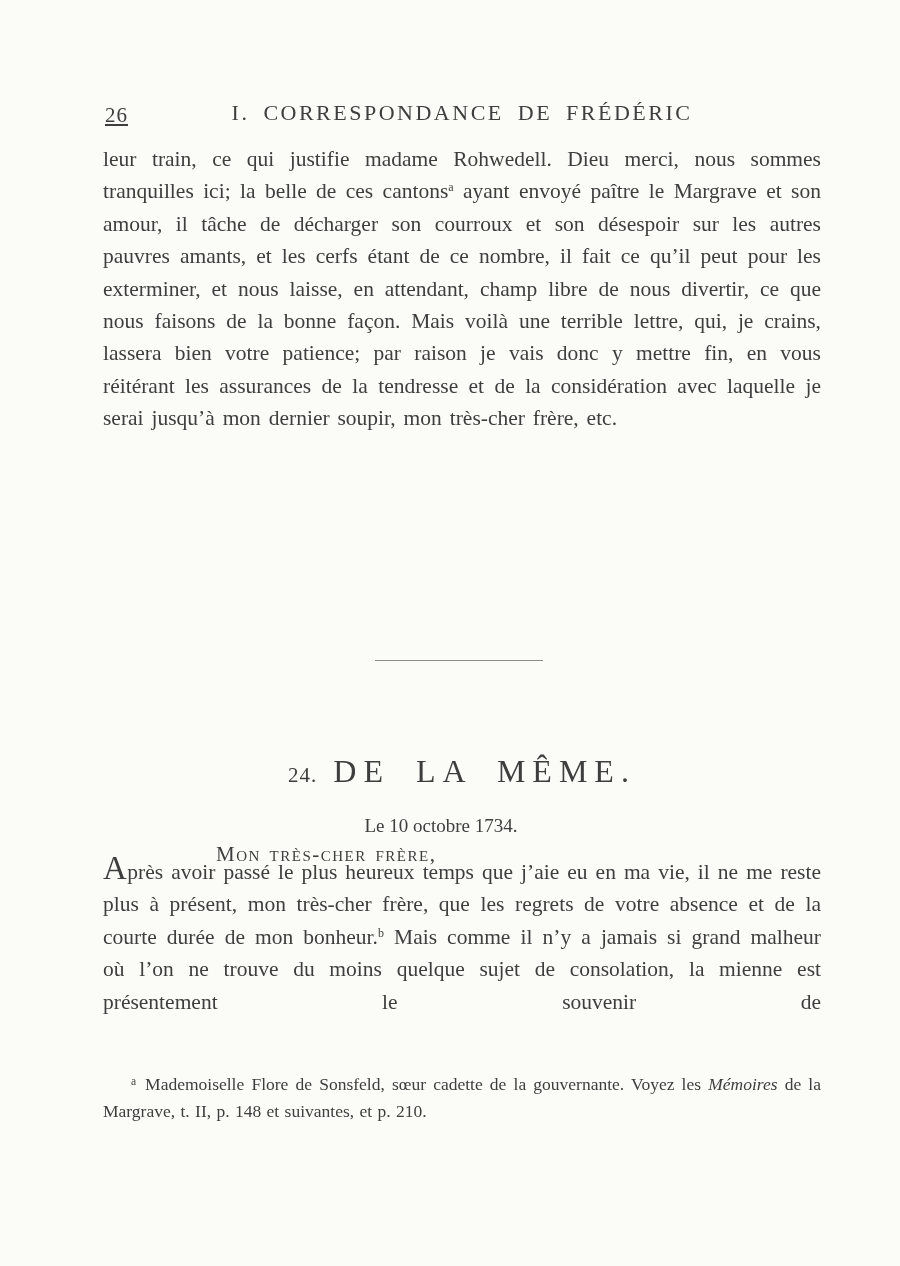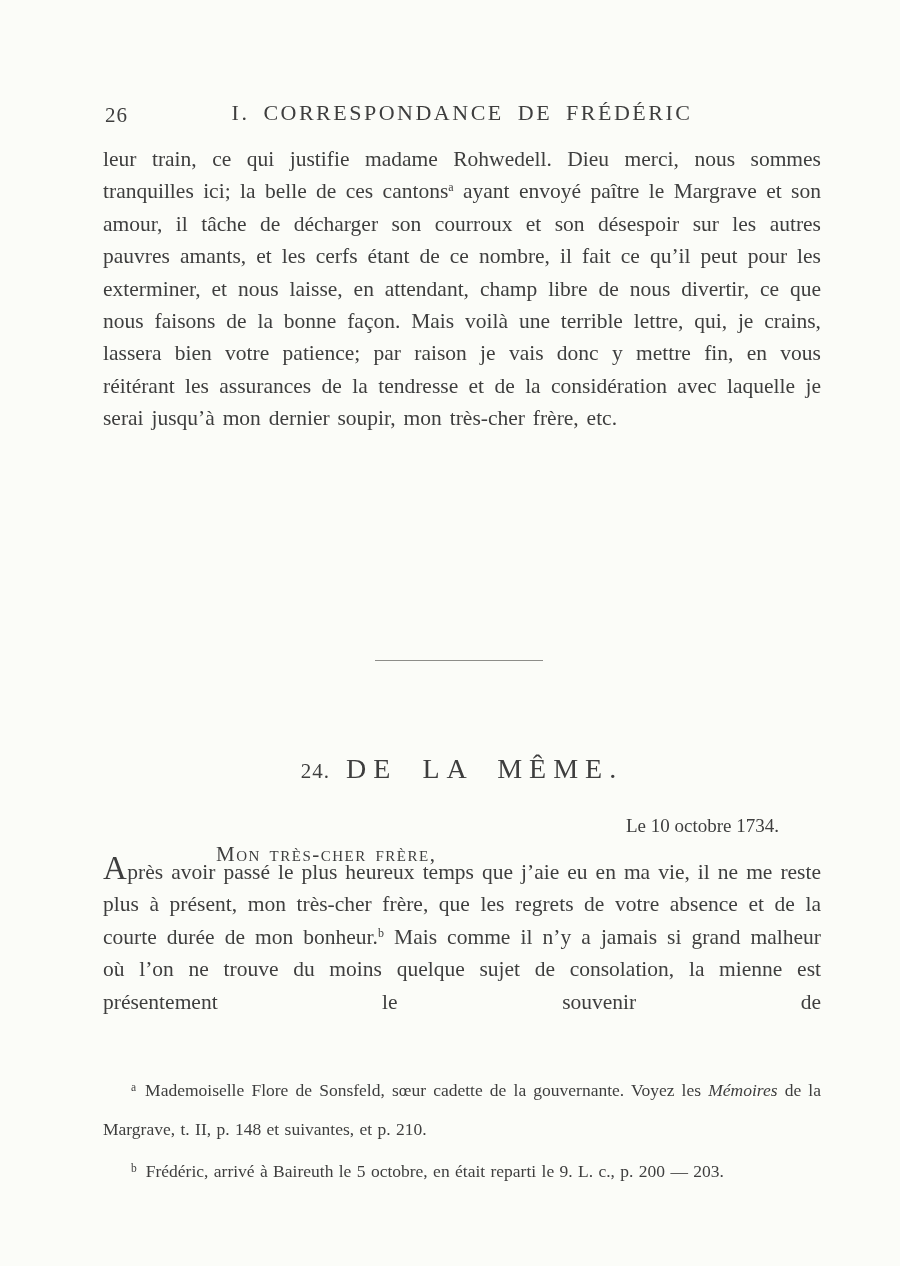--- a/index.html
+++ b/index.html
@@ -15,21 +15,21 @@
     font-family: "Liberation Serif", "DejaVu Serif", serif;
     overflow: hidden;
   }
 
   .block { position: absolute; left: 103px; width: 718px; }
 
   
   .running-head { top: 100px; height: 28px; }
   .page-number {
     position: absolute; left: 2px; top: 3px;
-    font-size: 21px; letter-spacing: 1px;
+    font-size: 21px; letter-spacing: 1px; text-decoration: underline;
   }
   .running-title {
     text-align: center;
     font-size: 22px;
     letter-spacing: 2.5px;
     word-spacing: 6px;
     white-space: nowrap;
   }
 
   
@@ -63,29 +63,29 @@
     top: 753px;
     text-align: center;
     white-space: nowrap;
   }
   .letter-number {
     font-size: 21px;
     letter-spacing: 1px;
     margin-right: 16px;
   }
   .letter-title {
-    font-size: 28px;
+    font-size: 32px;
     letter-spacing: 7px;
     word-spacing: 11px;
     text-align: right;
   }
 
   .dateline {
     top: 815px;
-    text-align: right;
+    text-align: center;
     padding-right: 42px;
     box-sizing: border-box;
     font-size: 19px;
   }
 
   .salutation {
     top: 842px;
     padding-left: 113px;
     font-size: 21px;
     font-variant: small-caps;
@@ -96,21 +96,21 @@
   .par-3 { top: 852px; text-align-last: justify; }
   .lettrine {
     font-size: 33px;
     letter-spacing: 0.5px;
   }
 
   
   .footnotes {
     top: 1068px;
     font-size: 17.5px;
-    line-height: 39px;
+    line-height: 27px;
     text-align: justify;
     word-spacing: 1px;
   }
   .footnote { text-indent: 28px; margin: 0; }
   .footnote sup.fn-marker {
     font-size: 11.5px;
     vertical-align: 5px;
     margin-right: 9px;
   }
   .italic { font-style: italic; }
@@ -135,16 +135,15 @@
   </div>
 
   <div class="block dateline">Le 10 octobre 1734.</div>
 
   <div class="block salutation">Mon très-cher frère,</div>
 
   <div class="block body-par par-3"><span class="lettrine">A</span><span>près avoir passé le plus heureux temps que j’aie eu en ma vie, il ne me reste plus à présent, mon très-cher frère, que les regrets de votre absence et de la courte durée de mon bonheur.</span><sup class="note-ref">b</sup><span> Mais comme il n’y a jamais si grand malheur où l’on ne trouve du moins quelque sujet de consolation, la mienne est présentement le souvenir de</span></div>
 
   <div class="block footnotes">
     <p class="footnote"><sup class="fn-marker">a</sup><span>Mademoiselle Flore de Sonsfeld, sœur cadette de la gouvernante. Voyez les </span><span class="italic">Mémoires</span><span> de la Margrave, t. II, p. 148 et suivantes, et p. 210.</span></p>
-    <p class="footnote"><sup class="fn-marker">b</sup><span>Frédéric, arrivé à Baireuth le 5 octobre, en était reparti le 9. L. c., p. 200 — 203.</span></p>
   </div>
 
 </div>
 
 </body></html>

